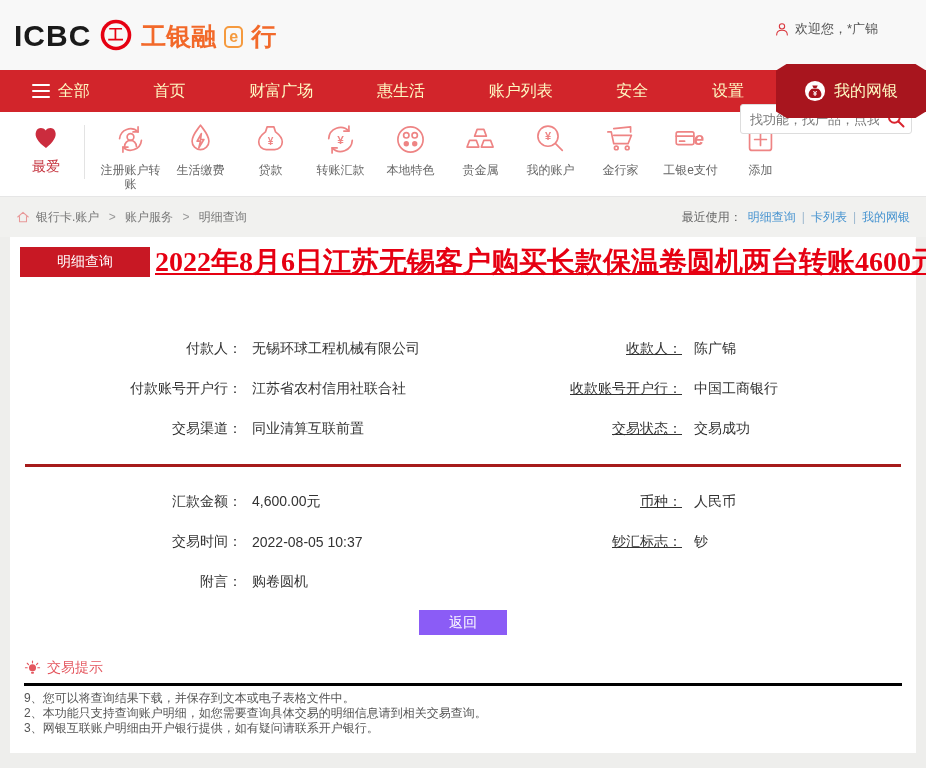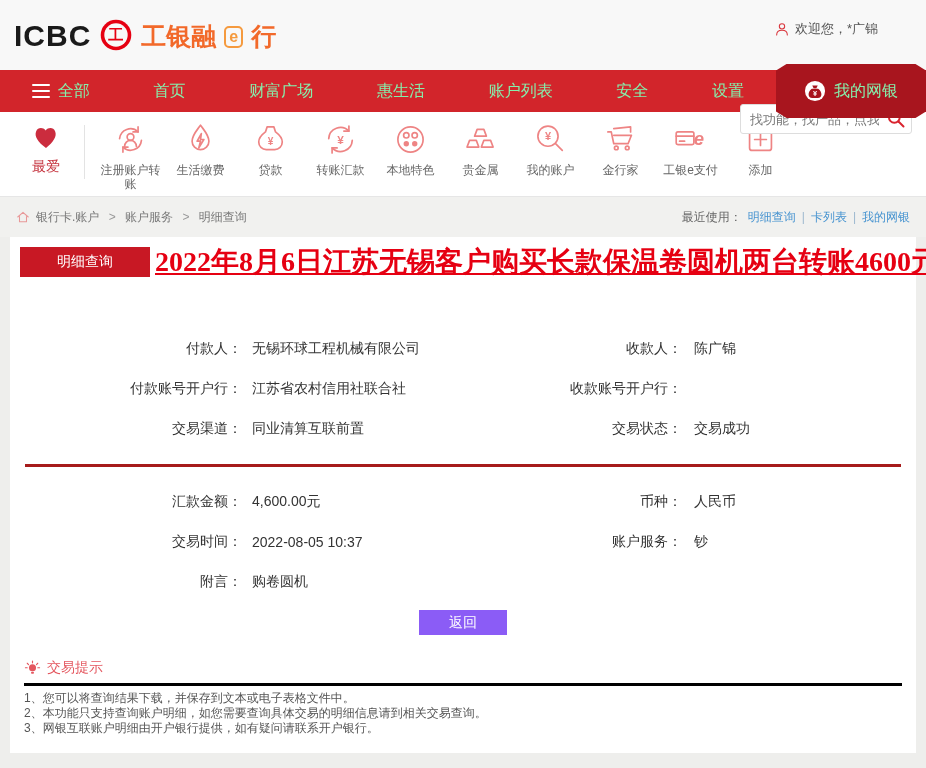--- a/index.html
+++ b/index.html
@@ -20,21 +20,21 @@
   .top-right { margin-left:auto; display:flex; align-items:center; gap:24px; font-size:13px; color:#555;flex-direction:column; }
   .top-item { display:flex; align-items:center; gap:5px; cursor:pointer; white-space:nowrap; }
   .caret { font-size:8px; color:#999; }
   .hicon * { stroke:#d9363d; fill:none; stroke-width:1.6; stroke-linecap:round; stroke-linejoin:round; }
   .searchbox { position:relative; }
   .searchbox input { width:172px; height:30px; border:1px solid #ddd; border-radius:3px; background:#fff;
     padding:0 32px 0 9px; font-size:13px; color:#333; font-family:inherit; }
   .searchbox input::placeholder { color:#777; }
   .search-btn { position:absolute; right:6px; top:5px; cursor:pointer; }
   
-  .nav { height:42px; background:#d2252b; display:flex; align-items:center; color:#86efac; font-size:16px; }
+  .nav { height:42px; background:#d2252b; display:flex; align-items:center; color:#fef9c3; font-size:16px; }
   .nav-left { flex:1; display:flex; align-items:center; justify-content:space-around; }
   .nav-item { display:flex; align-items:center; gap:8px; cursor:pointer; }
   .burger { display:inline-block; }
   .burger i { display:block; width:18px; height:2px; background:#fff; margin:4px 0; border-radius:1px; }
   .my-ebank { width:150px; height:54px; background:#a8151e; display:flex; align-items:center; justify-content:center;
     gap:8px; cursor:pointer; clip-path:polygon(7% 0,93% 0,100% 12%,100% 88%,93% 100%,7% 100%,0 88%,0 12%); }
   
   .quickbar { background:#fff; border-bottom:1px solid #e6e6e6; height:85px; display:flex; align-items:flex-start;
     padding:9px 14px 0; }
   .fav { width:64px; text-align:center; cursor:pointer; }
@@ -57,21 +57,21 @@
   .content { margin:0 10px; background:#fff; min-height:516px; padding-bottom:6px; }
   .banner { display:flex; align-items:center; padding-top:6px; }
   .tab { margin-left:10px; min-width:130px; height:30px; background:#c81824; color:#fff; font-size:14px;
     display:flex; align-items:center; justify-content:center; cursor:pointer; flex:0 0 auto; }
   .annotation { font-family:"Liberation Serif","DejaVu Serif",serif; font-weight:bold; font-size:28px;
     color:#e60012; text-decoration:underline; white-space:nowrap; margin-left:5px; }
   .details { padding-top:48px; }
   .drow { display:flex; align-items:center; height:40px; font-size:14px; color:#333; }
   .dlab  { width:232px; text-align:right; flex:0 0 auto; }
   .dval  { width:300px; padding-left:10px; flex:0 0 auto; }
-  .dlab2 { width:140px; text-align:right; flex:0 0 auto; }
+  .dlab2 { width:140px; text-align:right; flex:0 0 auto;text-decoration:underline; }
   .dval2 { flex:1; padding-left:12px; }
   .redline { border:none; border-top:3px solid #a61b1b; margin:15px 15px; }
   .btn-back { display:block; margin:8px auto 0; width:88px; height:25px; background:#8b5cf6; color:#fff;
     border:none; font-size:14px; font-family:inherit; cursor:pointer; }
   
   .tips { margin:24px 14px 0; }
   .tips-head { display:flex; align-items:center; gap:6px; color:#e4575f; font-size:14px;
     padding-bottom:6px; border-bottom:3px solid #000000; }
   .tips-list { margin-top:5px; font-size:12px; color:#555; }
   .tips-list div { line-height:15px; }
@@ -300,40 +300,41 @@
     <div class="drow">
       <span class="dlab">付款人：</span>
       <span class="dval">无锡环球工程机械有限公司</span>
       <span class="dlab2">收款人：</span>
       <span class="dval2">陈广锦</span>
     </div>
     <div class="drow">
       <span class="dlab">付款账号开户行：</span>
       <span class="dval">江苏省农村信用社联合社</span>
       <span class="dlab2">收款账号开户行：</span>
+      <span class="dval2">中国工商银行</span>
     </div>
     <div class="drow">
       <span class="dlab">交易渠道：</span>
       <span class="dval">同业清算互联前置</span>
       <span class="dlab2">交易状态：</span>
       <span class="dval2">交易成功</span>
     </div>
 
     <hr class="redline">
 
     <div class="drow">
       <span class="dlab">汇款金额：</span>
       <span class="dval">4,600.00元</span>
       <span class="dlab2">币种：</span>
       <span class="dval2">人民币</span>
     </div>
     <div class="drow">
       <span class="dlab">交易时间：</span>
       <span class="dval">2022-08-05 10:37</span>
-      <span class="dlab2">账户服务：</span>
+      <span class="dlab2">钞汇标志：</span>
       <span class="dval2">钞</span>
     </div>
     <div class="drow">
       <span class="dlab">附言：</span>
       <span class="dval">购卷圆机</span>
       <span class="dlab2"></span>
       <span class="dval2"></span>
     </div>
 
     <button class="btn-back">返回</button>
@@ -344,18 +345,18 @@
       <svg width="17" height="17" viewBox="0 0 24 24">
         <g stroke="#e4575f" stroke-width="1.6" stroke-linecap="round">
           <path d="M12,1.5 V4 M4.6,4.6 L6.4,6.4 M19.4,4.6 L17.6,6.4 M2,11 H4.5 M19.5,11 H22"></path>
         </g>
         <circle cx="12" cy="11" r="5" fill="#e4575f"></circle>
         <rect x="10" y="16.5" width="4" height="3" rx="1" fill="#e4575f"></rect>
       </svg>
       <span>交易提示</span>
     </div>
     <div class="tips-list">
-      <div>1、您可以将查询结果下载，并保存到文本或电子表格文件中。</div>
+      <div>9、您可以将查询结果下载，并保存到文本或电子表格文件中。</div>
       <div>2、本功能只支持查询账户明细，如您需要查询具体交易的明细信息请到相关交易查询。</div>
       <div>3、网银互联账户明细由开户银行提供，如有疑问请联系开户银行。</div>
     </div>
   </div>
 </div>
 
 </body></html>

